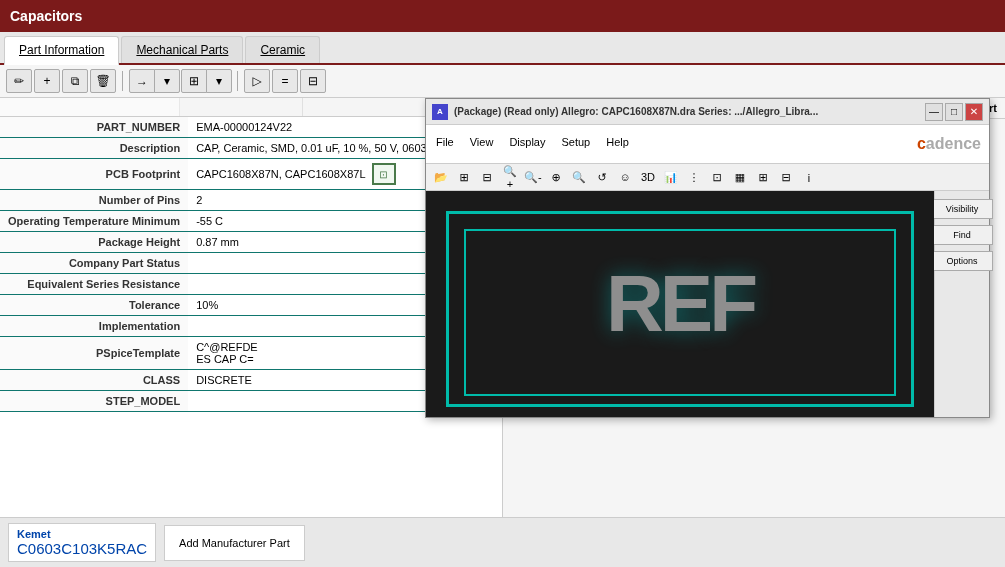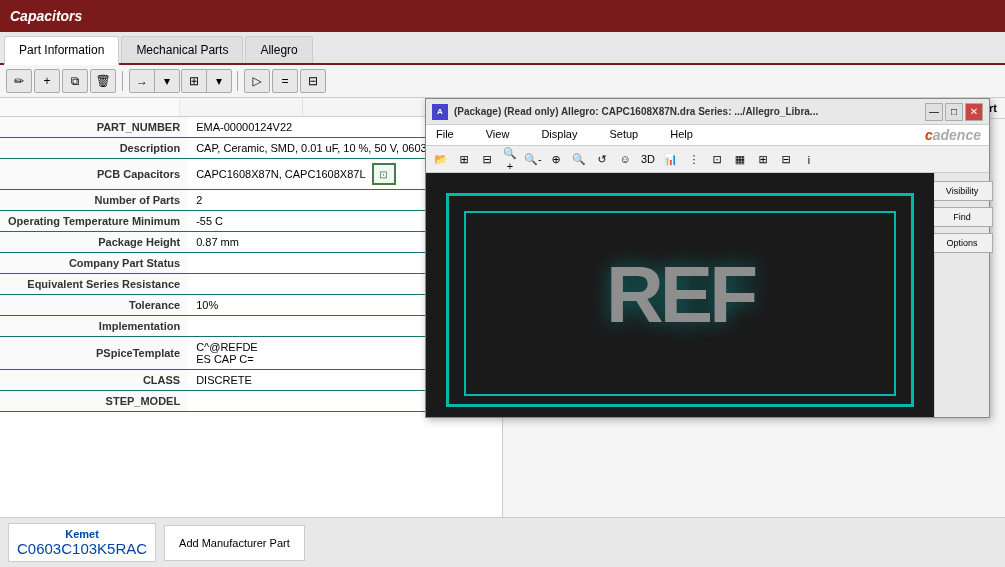--- a/index.html
+++ b/index.html
@@ -7,36 +7,36 @@
 
     .title-bar {
       background: #7b1a1a;
       color: white;
       padding: 6px 10px;
       font-size: 14px;
       font-weight: bold;
       height: 32px;
       display: flex;
       align-items: center;
-      font-style: italic;
     }
 
     .main-container {
       display: flex;
       flex-direction: column;
       height: calc(567px - 32px);
       background: white;
     }
 
     .tabs-bar {
       display: flex;
       background: #e8e8e8;
       border-bottom: 2px solid #7b1a1a;
       padding-top: 4px;
       padding-left: 4px;
+      text-decoration: underline;
     }
 
     .tab {
       padding: 6px 14px;
       border: 1px solid #ccc;
       border-bottom: none;
       cursor: pointer;
       background: #e0e0e0;
       margin-right: 2px;
       font-size: 12px;
@@ -215,22 +215,22 @@
       display: flex;
       align-items: center;
       justify-content: center;
       font-size: 10px;
     }
 
     .pkg-win-btn.close-btn { background: #cc4444; color: white; }
 
     .pkg-menubar {
       display: flex;
-      gap: 28px;
-      padding: 2px 8px;
+      gap: 12px;
+      padding: 10px 8px;
       border-bottom: 1px solid #ccc;
       background: white;
       font-size: 11px;
     }
 
     .pkg-menu-item {
       cursor: pointer;
       padding: 1px 2px;
     }
 
@@ -338,21 +338,20 @@
     }
 
     .bottom-mfr {
       display: flex;
       flex-direction: column;
       border: 1px solid #ccc;
       background: white;
       padding: 4px 8px;
       min-width: 100px;
       cursor: pointer;
-      text-align: center;
     }
 
     .mfr-name {
       font-weight: bold;
       font-size: 11px;
       color: #0044aa;
     }
 
     .mfr-part {
       font-size: 15px;
@@ -389,21 +388,21 @@
 <div class="main-container">
 
   <div class="tabs-bar">
     <div class="tab active">
       <span>Part Information</span>
     </div>
     <div class="tab">
       <span>Mechanical Parts</span>
     </div>
     <div class="tab">
-      <span>Allegro</span>
+      <span>Ceramic</span>
     </div>
   </div>
 
   <div class="toolbar">
     <button class="toolbar-btn" title="Edit">✏</button>
     <button class="toolbar-btn" title="Add">+</button>
     <button class="toolbar-btn" title="Copy">⧉</button>
     <button class="toolbar-btn" title="Delete">🗑</button>
     <div class="toolbar-separator"></div>
     <div class="btn-group">
@@ -434,28 +433,28 @@
         <tbody>
             <tr>
           <td class="label">PART_NUMBER</td>
           <td class="value">EMA-00000124V22</td>
         </tr>
         <tr>
           <td class="label">Description</td>
           <td class="value">CAP, Ceramic, SMD, 0.01 uF, 10 %, 50 V, 0603</td>
         </tr>
         <tr>
-          <td class="label">PCB Capacitors</td>
+          <td class="label">PCB Footprint</td>
           <td class="value" style="display:flex;align-items:center;gap:6px;">
             <span>CAPC1608X87N, CAPC1608X87L</span>
             <button class="pcb-icon-btn" title="Open PCB Footprint">⊡</button>
           </td>
         </tr>
         <tr>
-          <td class="label">Number of Parts</td>
+          <td class="label">Number of Pins</td>
           <td class="value">2</td>
         </tr>
         <tr>
           <td class="label">Operating Temperature Minimum</td>
           <td class="value">-55 C</td>
         </tr>
         <tr>
           <td class="label">Package Height</td>
           <td class="value">0.87 mm</td>
         </tr>
@@ -514,21 +513,21 @@
         </div>
       </div>
 
       <div class="pkg-menubar">
         <span class="pkg-menu-item">File</span>
         <span class="pkg-menu-item">View</span>
         <span class="pkg-menu-item">Display</span>
         <span class="pkg-menu-item">Setup</span>
         <span class="pkg-menu-item">Help</span>
         <span style="flex:1;"></span>
-        <span style="font-size:14px;font-style:italic;font-weight:bold;color:#cc4400;">c<span style="color:#aaa;">adence</span></span>
+        <span style="font-size:16px;font-weight:bold;color:#cc4400;">c<span style="color:#aaa;">adence</span></span>
       </div>
 
       <div class="pkg-toolbar">
         <button class="pkg-tool-btn">📂</button>
         <button class="pkg-tool-btn">⊞</button>
         <button class="pkg-tool-btn">⊟</button>
         <button class="pkg-tool-btn">🔍+</button>
         <button class="pkg-tool-btn">🔍-</button>
         <button class="pkg-tool-btn">⊕</button>
         <button class="pkg-tool-btn">🔍</button>

